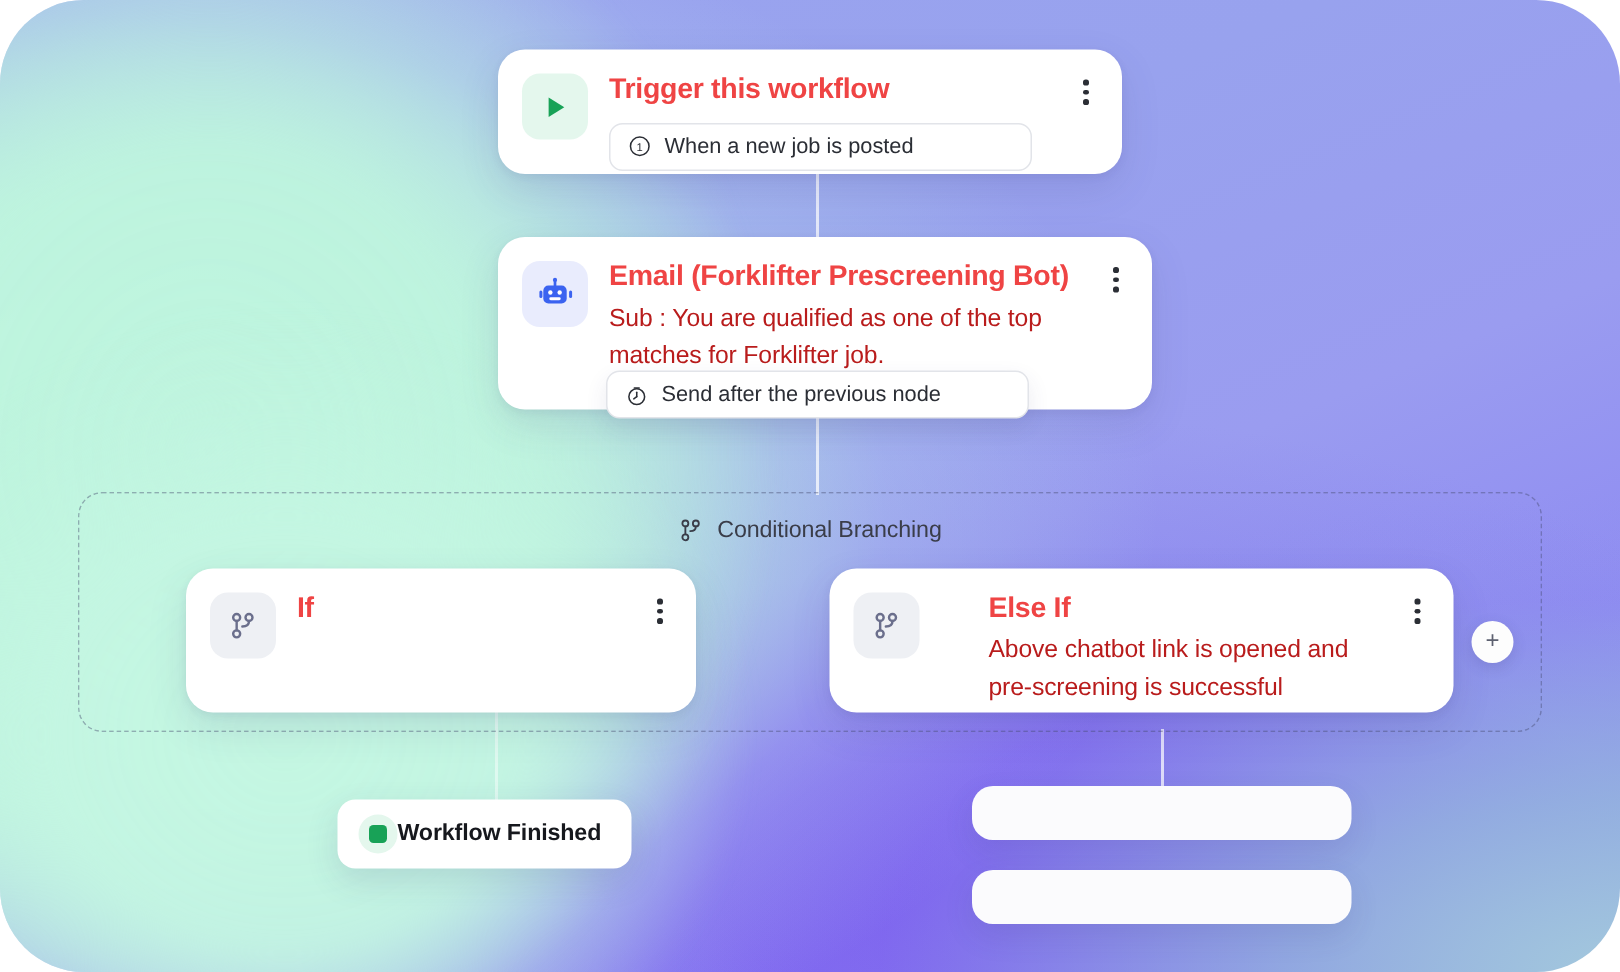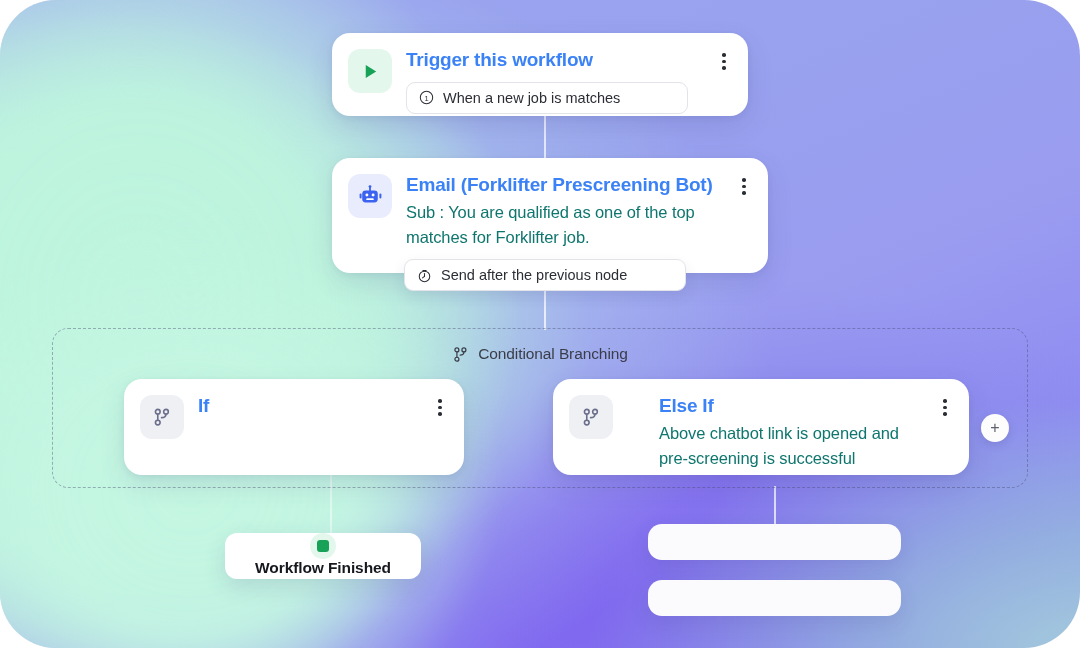--- a/index.html
+++ b/index.html
@@ -79,27 +79,27 @@
   }
   .tile-green { background: #e4f7ed; }
   .tile-blue  { background: #e9ecfd; }
   .tile-grey  { background: #eef0f4; }
 
   .card-body { flex: 1 1 auto; min-width: 0; }
 
   .card-title {
     font-size: 19px;
     font-weight: 700;
-    color: #3b82f6;
+    color: #ef4444;
     letter-spacing: -0.2px;
     line-height: 1.2;
   }
   .card-sub {
     font-size: 16.5px;
-    color: #0f766e;
+    color: #b91c1c;
     line-height: 1.5;
     margin-top: 3px;
     letter-spacing: -0.1px;
   }
 
   .pill {
     display: inline-flex;
     align-items: center;
     gap: 9px;
     border: 1px solid #e2e4e9;
@@ -133,21 +133,21 @@
     width: 976px;
     height: 160px;
     border: 1.5px dashed rgba(70,75,110,0.42);
     border-radius: 16px;
   }
   #branch-label {
     position: absolute;
     left: 0; right: 0;
     top: 345px;
     display: flex;
-    align-items: flex-end;
+    align-items: flex-start;
     justify-content: center;
     gap: 9px;
     font-size: 15.5px;
     color: #3a3d49;
     letter-spacing: -0.1px;
   }
 
   .ghost-bar {
     position: absolute;
     background: #fbfbfd;
@@ -178,21 +178,20 @@
     left: 225px;
     top: 533px;
     width: 196px;
     height: 46px;
     background: #fff;
     border-radius: 12px;
     box-shadow: 0 8px 22px rgba(60,60,120,0.14);
     display: flex;
     align-items: center;
     padding: 0 14px;
-    flex-direction: column;
   }
   .stop-dot {
     width: 26px; height: 26px; border-radius: 50%;
     background: #e4f7ed;
     display: flex; align-items: center; justify-content: center;
   }
   .stop-dot span { width: 12px; height: 12px; border-radius: 3px; background: #18a257; display: block; }
   #finished-label { font-size: 15.5px; font-weight: 700; color: #16181d; letter-spacing: -0.1px; }
 </style>
 </head>
@@ -216,21 +215,21 @@
     </div>
     <div class="card-body">
       <div class="card-title">Trigger this workflow</div>
       <div class="pill pill-wide">
         <span style="display:inline-flex;align-items:center;">
           <svg width="15" height="15" viewBox="0 0 16 16" aria-hidden="true">
             <circle cx="8" cy="8" r="6.6" fill="none" stroke="#2b2e35" stroke-width="1.1"></circle>
             <text x="8" y="11.3" font-size="8" font-family="Liberation Sans, sans-serif" fill="#2b2e35" text-anchor="middle">1</text>
           </svg>
         </span>
-        <span>When a new job is matches</span>
+        <span>When a new job is posted</span>
       </div>
     </div>
     <div class="kebab">
         <i></i>
         <i></i>
         <i></i>
       </div>
   </div>
 
   <div class="card" style="left:332px; top:158px; width:436px; height:115px;">
@@ -250,21 +249,21 @@
       <div class="card-title">Email (Forklifter Prescreening Bot)</div>
       <div class="card-sub">Sub : You are qualified as one of the top matches for Forklifter job.</div>
     </div>
     <div class="kebab">
         <i></i>
         <i></i>
         <i></i>
       </div>
   </div>
 
-  <div class="pill pill-wide" style="position:absolute; left:404px; top:259px; margin-top:0; background:#fff; box-shadow:0 6px 14px rgba(60,60,120,0.10);text-align:right;">
+  <div class="pill pill-wide" style="position:absolute; left:404px; top:247px; margin-top:0; background:#fff; box-shadow:0 6px 14px rgba(60,60,120,0.10);text-align:right;">
     <span style="display:inline-flex;align-items:center;">
       <svg width="15" height="15" viewBox="0 0 16 16" aria-hidden="true">
         <circle cx="8" cy="9" r="5.6" fill="none" stroke="#2b2e35" stroke-width="1.1"></circle>
         <path d="M8 9 L8 5.9" stroke="#2b2e35" stroke-width="1.1" stroke-linecap="round"></path>
         <path d="M8 9 L5.9 10.6" stroke="#2b2e35" stroke-width="1.1" stroke-linecap="round"></path>
         <path d="M6.3 2.8 L9.7 2.8" stroke="#2b2e35" stroke-width="1.1" stroke-linecap="round"></path>
       </svg>
     </span>
     <span>Send after the previous node</span>
   </div>

